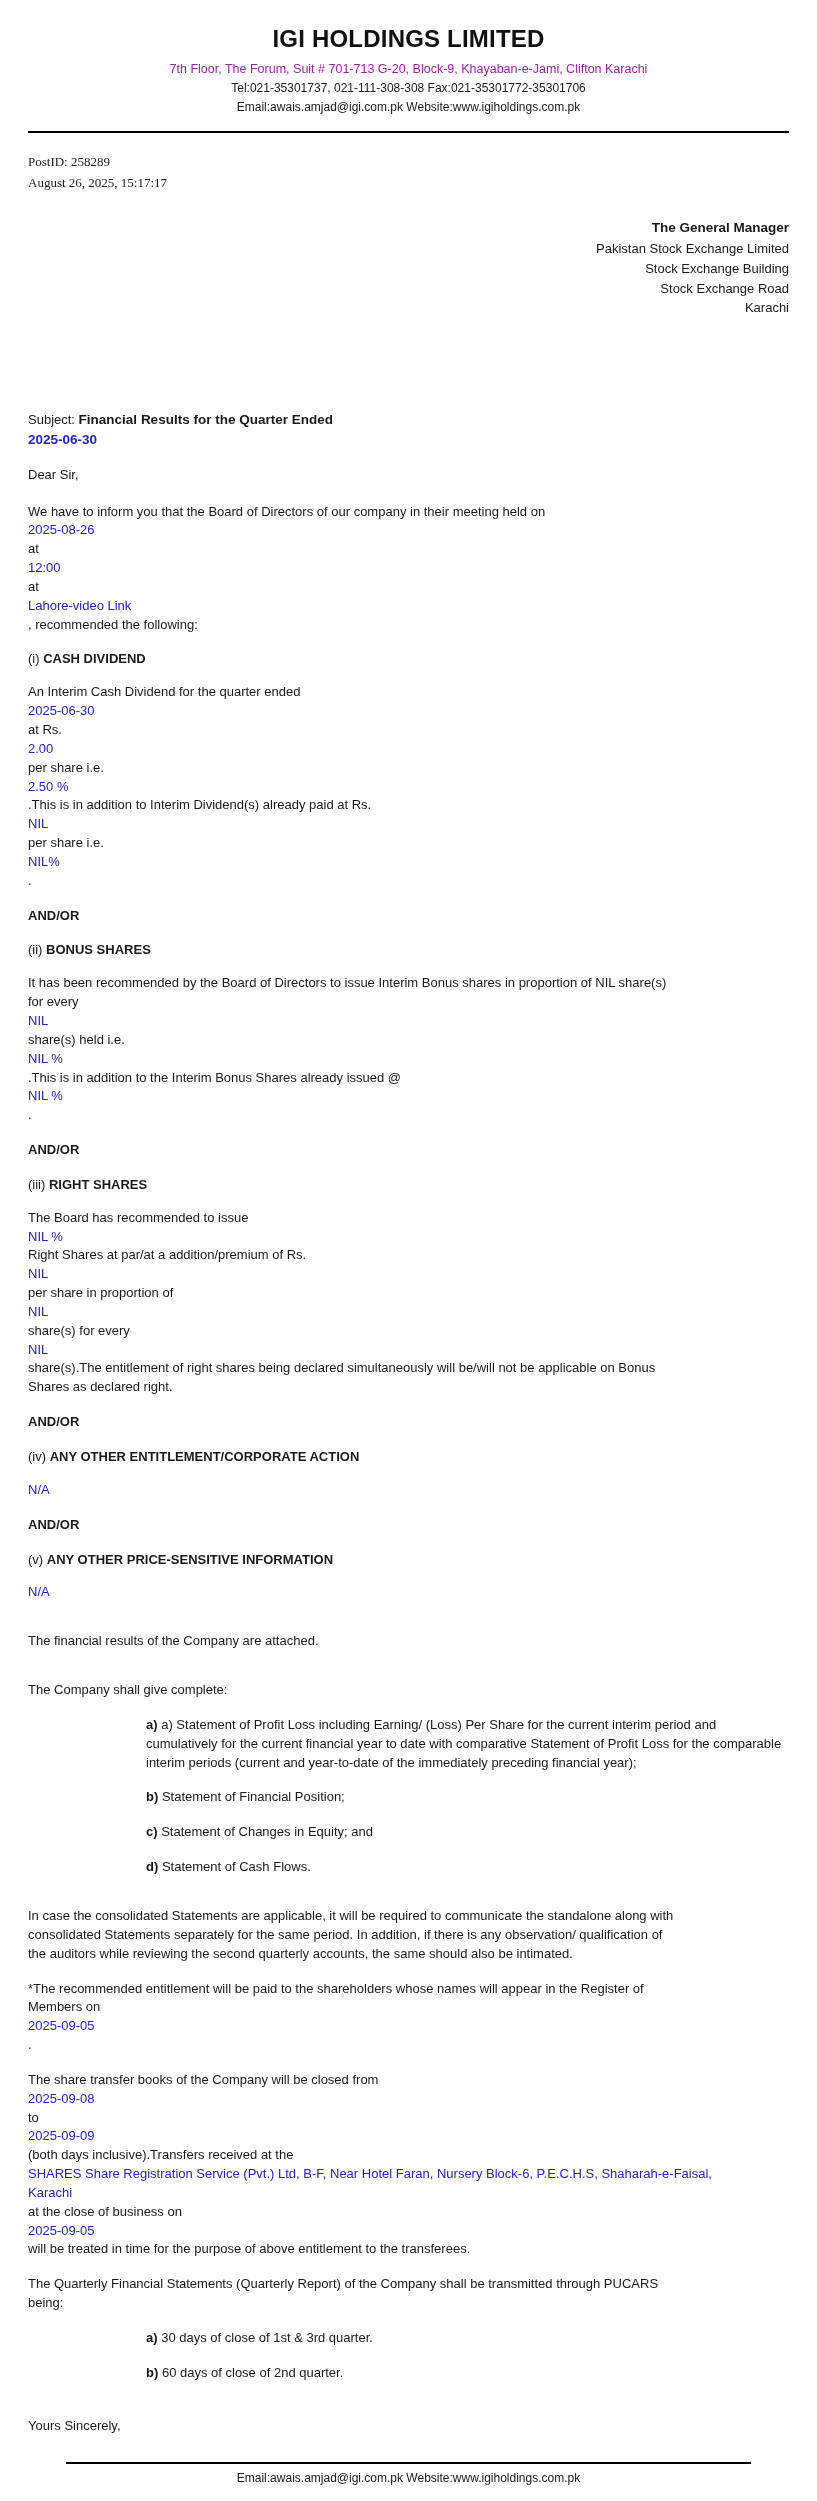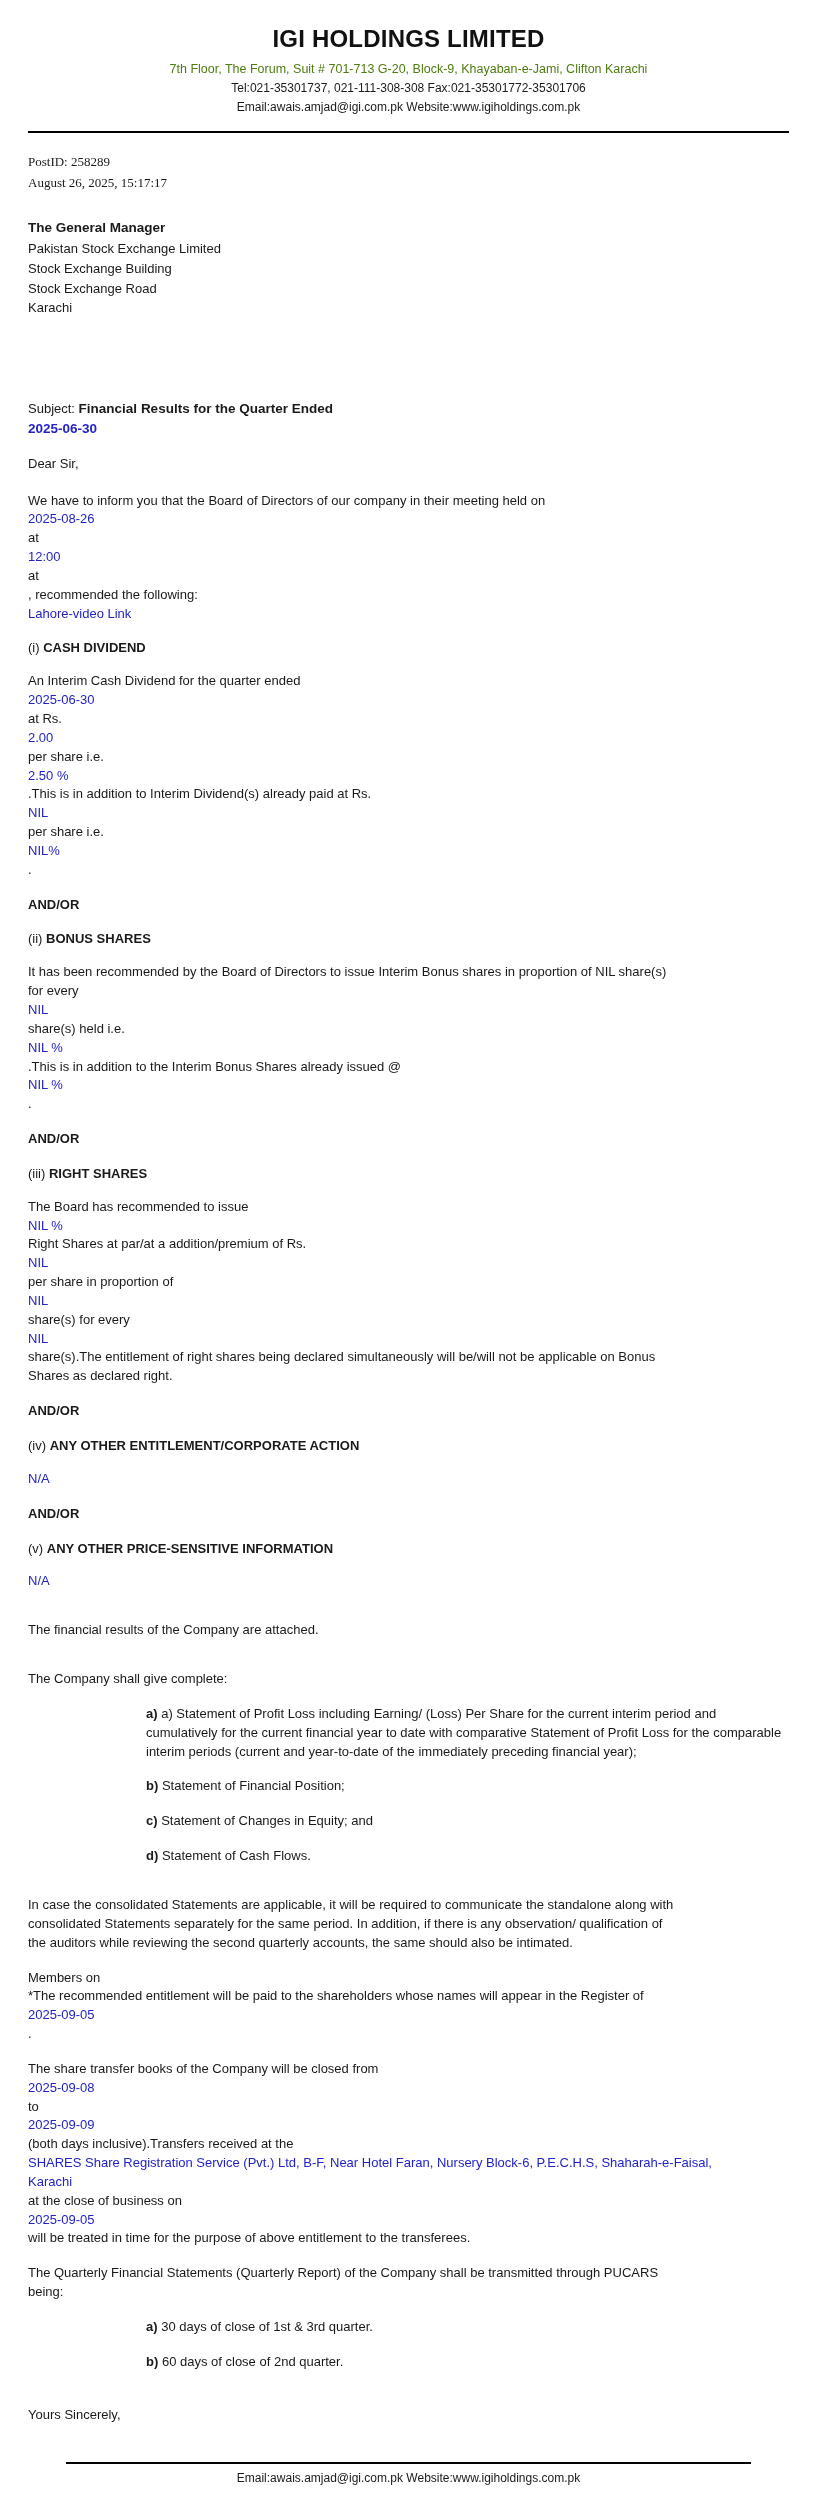--- a/index.html
+++ b/index.html
@@ -30,21 +30,21 @@
   }
   .company-name {
     font-size: 24px;
     font-weight: bold;
     letter-spacing: 0.2px;
     color: #111;
     margin: 0 0 3px 0;
   }
   .address-line {
     font-size: 12.5px;
-    color: #4d7c0f;
+    color: #a21caf;
     margin: 0 0 2px 0;
   }
   .contact-line {
     font-size: 12px;
     color: #1a1a1a;
     margin: 0 0 2px 0;
   }
   .hr-thick {
     border: none;
     border-top: 2px solid #000;
@@ -52,21 +52,22 @@
   }
   
   .meta {
     font-size: 13px;
     margin-bottom: 26px;
   }
   .meta div { margin-bottom: 2px; font-family: Liberation Serif, serif; }
 
   .addressee {
     font-size: 13px;
-    margin-bottom: 23px;
+    margin-bottom: 34px;
+    text-align: right;
   }
   .addressee .bold {
     font-weight: bold;
     font-size: 13.5px;
     margin-bottom: 2px;
   }
   .addressee div { margin-bottom: 1px; }
 
   .spacer-lg { height: 58px; }
   .spacer-sm { height: 14px; }
@@ -166,22 +167,22 @@
   </div>
 
   <div class="salutation">Dear Sir,</div>
 
   <div class="para">
     <span class="line">We have to inform you that the Board of Directors of our company in their meeting held on</span>
     <span class="line blue">2025-08-26</span>
     <span class="line">at</span>
     <span class="line blue">12:00</span>
     <span class="line">at</span>
+    <span class="line blue-link">Lahore-video Link</span>
     <span class="line">, recommended the following:</span>
-    <span class="line blue-link">Lahore-video Link</span>
   </div>
 
   <div class="section-head">
     <span>(i)</span>
     <span class="b">CASH DIVIDEND</span>
   </div>
   <div class="para">
     <span class="line">An Interim Cash Dividend for the quarter ended</span>
     <span class="line blue">2025-06-30</span>
     <span class="line">at Rs.</span>
@@ -274,22 +275,22 @@
 
   <div class="spacer-sm"></div>
 
   <div class="para">
     <span class="line">In case the consolidated Statements are applicable, it will be required to communicate the standalone along with</span>
     <span class="line">consolidated Statements separately for the same period. In addition, if there is any observation/ qualification of</span>
     <span class="line">the auditors while reviewing the second quarterly accounts, the same should also be intimated.</span>
   </div>
 
   <div class="para">
+    <span class="line">*The recommended entitlement will be paid to the shareholders whose names will appear in the Register of</span>
     <span class="line">Members on</span>
-    <span class="line">*The recommended entitlement will be paid to the shareholders whose names will appear in the Register of</span>
     <span class="line blue">2025-09-05</span>
     <span class="line">.</span>
   </div>
 
   <div class="para">
     <span class="line">The share transfer books of the Company will be closed from</span>
     <span class="line blue">2025-09-08</span>
     <span class="line">to</span>
     <span class="line blue">2025-09-09</span>
     <span class="line">(both days inclusive).Transfers received at the</span>

